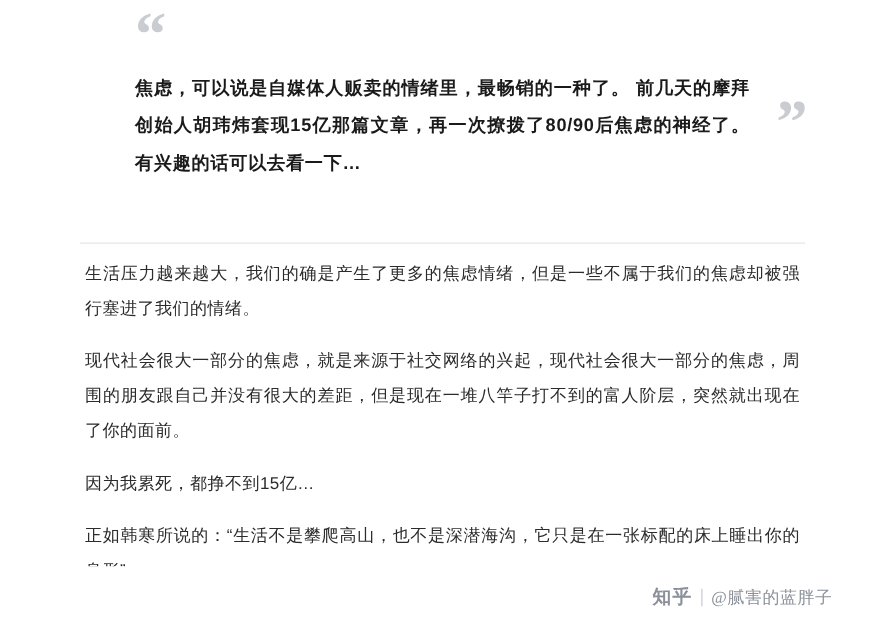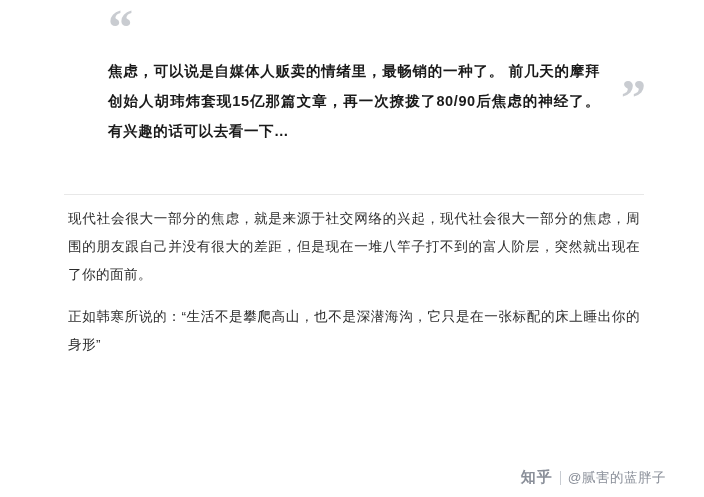--- a/index.html
+++ b/index.html
@@ -102,20 +102,21 @@
   }
   .wm-sep {
     width: 1px;
     height: 14px;
     background: #c8ccd2;
   }
   .wm-name {
     font-size: 13.5px;
     color: #8a8f99;
     letter-spacing: 0.5px;
+    font-family: Liberation Serif, serif;
   }
   .top-rule {
     position: absolute;
     top: 0;
     left: 0;
     width: 704px;
     height: 1px;
     background: #ffffff;
   }
 </style>
@@ -129,21 +130,23 @@
 
     <div class="quote-block">
       <span class="quote-mark open">“</span>
       <span class="quote-mark close">”</span>
       <p class="quote-text">焦虑，可以说是自媒体人贩卖的情绪里，最畅销的一种了。 前几天的摩拜创始人胡玮炜套现15亿那篇文章，再一次撩拨了80/90后焦虑的神经了。有兴趣的话可以去看一下…</p>
     </div>
 
     <div class="divider"></div>
 
     <div class="paragraphs">
+      <p class="para">生活压力越来越大，我们的确是产生了更多的焦虑情绪，但是一些不属于我们的焦虑却被强行塞进了我们的情绪。</p>
       <p class="para">现代社会很大一部分的焦虑，就是来源于社交网络的兴起，现代社会很大一部分的焦虑，周围的朋友跟自己并没有很大的差距，但是现在一堆八竿子打不到的富人阶层，突然就出现在了你的面前。</p>
+      <p class="para">因为我累死，都挣不到15亿…</p>
       <p class="para">正如韩寒所说的：“生活不是攀爬高山，也不是深潜海沟，它只是在一张标配的床上睡出你的身形”</p>
     </div>
 
   </div>
 
   <div class="footer">
     <div class="watermark">
       <span class="zhihu-logo">知乎</span>
       <span class="wm-sep"></span>
       <span class="wm-name">@腻害的蓝胖子</span>

